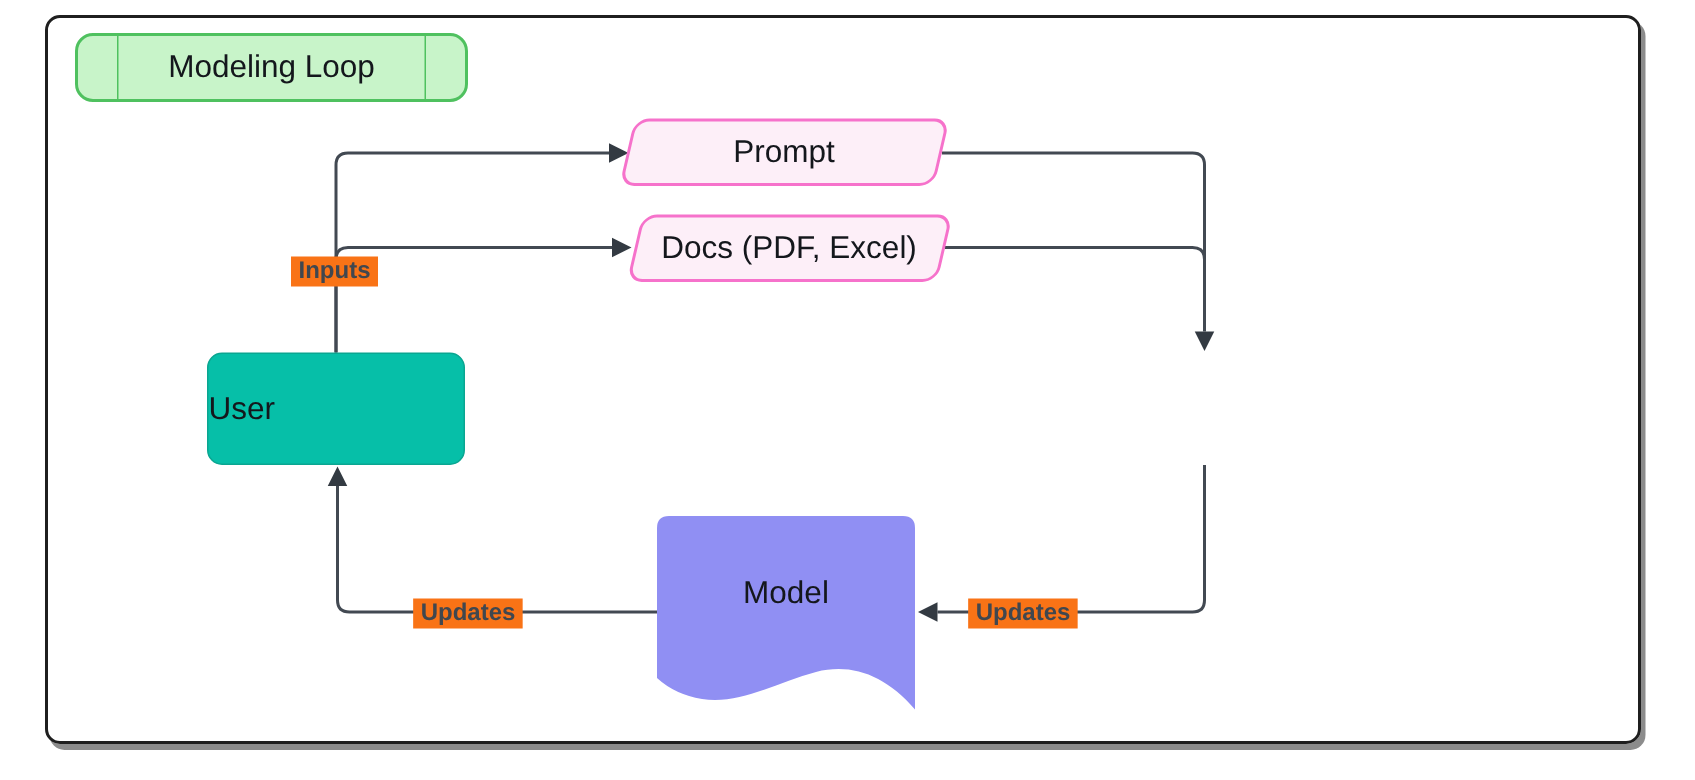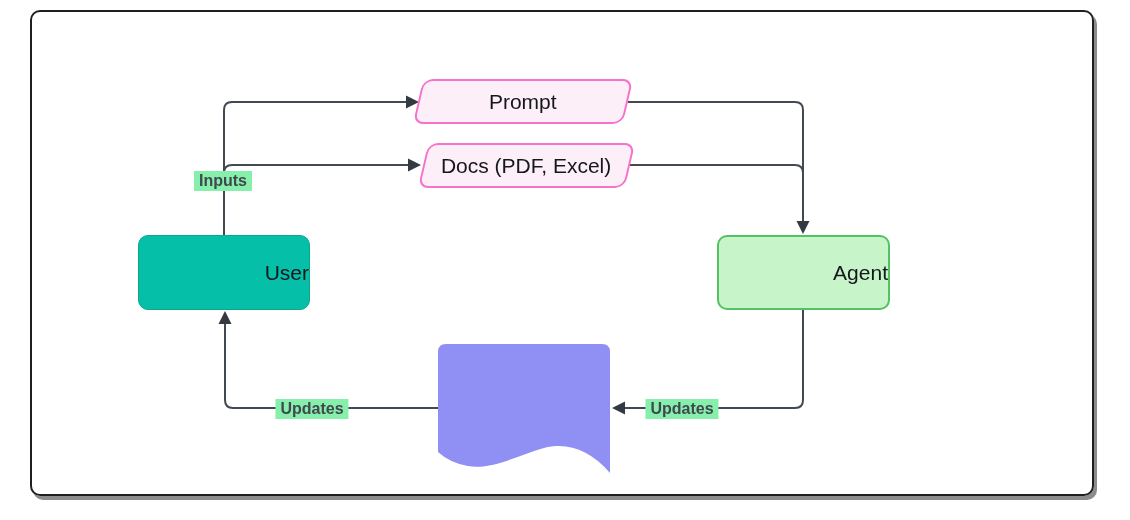--- a/index.html
+++ b/index.html
@@ -36,33 +36,33 @@
     background:#fdeff8;border:2.5px solid #f672cb;border-radius:10px;
     transform:skewX(-13deg);
     display:flex;align-items:center;justify-content:center;
   }
   .para .inner{transform:skewX(13deg);}
   .para.prompt{left:418px;top:79px;width:210px;height:45px;}
   .para.docs{left:423px;top:143px;width:207px;height:45px;}
 
   .rect-node{
     position:absolute;box-sizing:border-box;border-radius:10px;
-    display:flex;align-items:center;justify-content:flex-end;
+    display:flex;align-items:center;justify-content:flex-start;
   }
   .rect-node.user{left:138px;top:235px;width:172px;height:75px;background:#06bfa8;border:1.5px solid #0aa691;}
   .rect-node.agent{left:717px;top:235px;width:173px;height:75px;background:#c8f4c9;border:2px solid #52c264;}
 
   .model-shape{position:absolute;left:438px;top:344px;width:172px;height:136px;}
   .model-label{
     position:absolute;left:438px;top:384px;width:172px;text-align:center;
   }
 
   .edge-label{
     position:absolute;transform:translate(-50%,-50%);
-    background:#86efac;padding:1px 5px;
+    background:#f97316;padding:1px 5px;
     font-size:16px;font-weight:700;color:#40474f;white-space:nowrap;
   }
   .edge-label.inputs{left:223px;top:181px;}
   .edge-label.updates{left:682px;top:409px;}
   .edge-label.reviews{left:312px;top:409px;}
 </style>
 </head>
 <body>
 
 <div class="stage">
@@ -82,40 +82,41 @@
 
     <path class="edge-path" d="M630,165 L795,165 Q803,165 803,173 L803,215"></path>
 
     <path class="edge-path" d="M803,310 L803,400 Q803,408 795,408 L625,408"></path>
     <polygon class="arrow" points="625,401.5 625,414.5 612,408"></polygon>
 
     <path class="edge-path" d="M438,408 L233,408 Q225,408 225,400 L225,324"></path>
     <polygon class="arrow" points="218.5,324 231.5,324 225,311"></polygon>
   </svg>
 
+  <div class="badge">
+    <span class="node-label">Modeling Loop</span>
+  </div>
 
   <div class="para prompt">
     <span class="inner node-label">Prompt</span>
   </div>
   <div class="para docs">
     <span class="inner node-label">Docs (PDF, Excel)</span>
   </div>
 
   <div class="rect-node user">
     <span class="node-label">User</span>
   </div>
-  <div class="rect-node agent">
-    <span class="node-label">Agent</span>
-  </div>
 
   <svg class="model-shape" viewBox="0 0 172 136">
     <path fill="#908ff3" d="M8,0 H164 Q172,0 172,8 V129
              C152,106 130,98 106,104
              C80,111 55,126 30,122
              Q12,119 0,108
              V8 Q0,0 8,0 Z"></path>
   </svg>
+  <div class="model-label node-label">Model</div>
 
   <div class="edge-label inputs">Inputs</div>
   <div class="edge-label updates">Updates</div>
   <div class="edge-label reviews">Updates</div>
 
 </div>
 
 </body></html>

